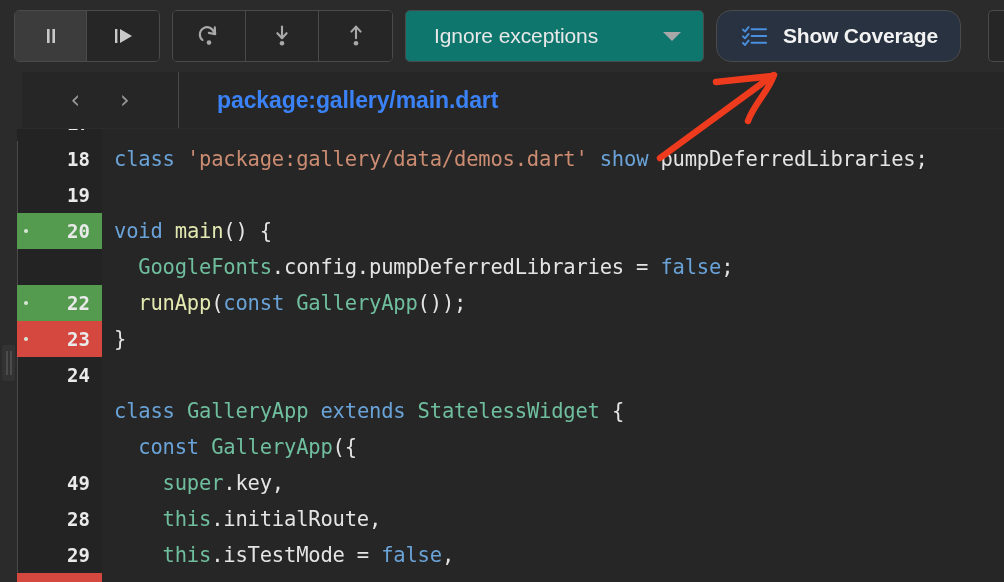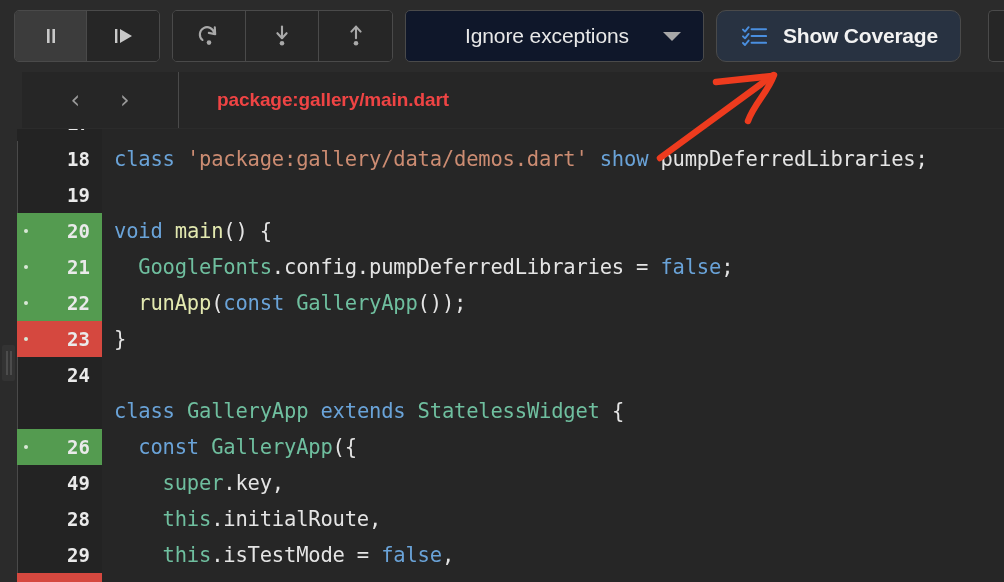--- a/index.html
+++ b/index.html
@@ -57,26 +57,26 @@
   .w-pause { width: 72px; }
   .w-resume { width: 72px; }
   .w-step { width: 73px; }
 
   .icon-svg { display: block; }
 
   
   .dropdown {
     height: 52px;
     min-width: 299px;
-    background: #0f172a;
+    background: #0f766e;
     border: 1px solid #4a4a4a;
     border-radius: 5px;
     display: flex;
     align-items: center;
-    justify-content: flex-end;
+    justify-content: space-between;
     padding: 0 22px 0 28px;
     margin-right: 12px;
     cursor: pointer;
   }
   .dropdown-label {
     color: #e8e8e8;
     font-size: 21px;
     letter-spacing: -0.1px;
     white-space: nowrap;
   }
@@ -86,21 +86,21 @@
     border-right: 9px solid transparent;
     border-top: 9px solid #a8a8a8;
     margin-left: 34px;
   }
 
   
   .coverage-btn {
     height: 52px;
     background: #283241;
     border: 1px solid #4a4a4a;
-    border-radius: 10px;
+    border-radius: 15px;
     display: flex;
     align-items: center;
     padding: 0 22px 0 25px;
     cursor: pointer;
     position: relative;
   }
   .coverage-label {
     color: #f2f2f2;
     font-size: 21px;
     font-weight: bold;
@@ -147,22 +147,22 @@
   .crumb-path {
     position: absolute;
     left: 179px; top: 0;
     right: 0; height: 56px;
     background: #262626;
     display: flex;
     align-items: center;
     padding-left: 38px;
   }
   .crumb-text {
-    color: #ef4444;
-    font-size: 19px;
+    color: #3b82f6;
+    font-size: 23px;
     font-weight: bold;
     letter-spacing: -0.1px;
   }
 
   
   .editor {
     position: absolute;
     left: 0; top: 129px;
     width: 1004px; height: 453px;
     background: #2b2b2b;
@@ -394,40 +394,38 @@
         </div>
         <div class="line" style="top: 48px;">
           <div class="ln-gutter">19</div>
           <div class="ln-code"></div>
         </div>
         <div class="line" style="top: 84px;">
           <div class="ln-gutter cov-hit">20<span class="cov-dot"></span></div>
           <div class="ln-code"><span class="tk-kw">void</span><span class="tk-plain"> </span><span class="tk-fn">main</span><span class="tk-punc">() {</span></div>
         </div>
         <div class="line" style="top: 120px;">
-          <div class="ln-gutter cov-hit">21<span class="cov-dot"></span></div>
           <div class="ln-code"><span class="tk-plain">  </span><span class="tk-type">GoogleFonts</span><span class="tk-plain">.config.pumpDeferredLibraries = </span><span class="tk-kw">false</span><span class="tk-plain">;</span></div>
         </div>
         <div class="line" style="top: 156px;">
           <div class="ln-gutter cov-hit">22<span class="cov-dot"></span></div>
           <div class="ln-code"><span class="tk-plain">  </span><span class="tk-fn">runApp</span><span class="tk-punc">(</span><span class="tk-kw">const</span><span class="tk-plain"> </span><span class="tk-type">GalleryApp</span><span class="tk-punc">());</span></div>
         </div>
         <div class="line" style="top: 192px;">
           <div class="ln-gutter cov-miss">23<span class="cov-dot"></span></div>
           <div class="ln-code"><span class="tk-punc">}</span></div>
         </div>
         <div class="line" style="top: 228px;">
           <div class="ln-gutter">24</div>
           <div class="ln-code"></div>
         </div>
         <div class="line" style="top: 264px;">
           <div class="ln-code"><span class="tk-kw">class</span><span class="tk-plain"> </span><span class="tk-type">GalleryApp</span><span class="tk-plain"> </span><span class="tk-kw">extends</span><span class="tk-plain"> </span><span class="tk-type">StatelessWidget</span><span class="tk-punc"> {</span></div>
         </div>
         <div class="line" style="top: 300px;">
-          <div class="ln-gutter cov-hit">26<span class="cov-dot"></span></div>
           <div class="ln-code"><span class="tk-plain">  </span><span class="tk-kw">const</span><span class="tk-plain"> </span><span class="tk-type">GalleryApp</span><span class="tk-punc">({</span></div>
         </div>
         <div class="line" style="top: 336px;">
           <div class="ln-gutter">49</div>
           <div class="ln-code"><span class="tk-plain">    </span><span class="tk-type">super</span><span class="tk-plain">.key,</span></div>
         </div>
         <div class="line" style="top: 372px;">
           <div class="ln-gutter">28</div>
           <div class="ln-code"><span class="tk-plain">    </span><span class="tk-type">this</span><span class="tk-plain">.initialRoute,</span></div>
         </div>

